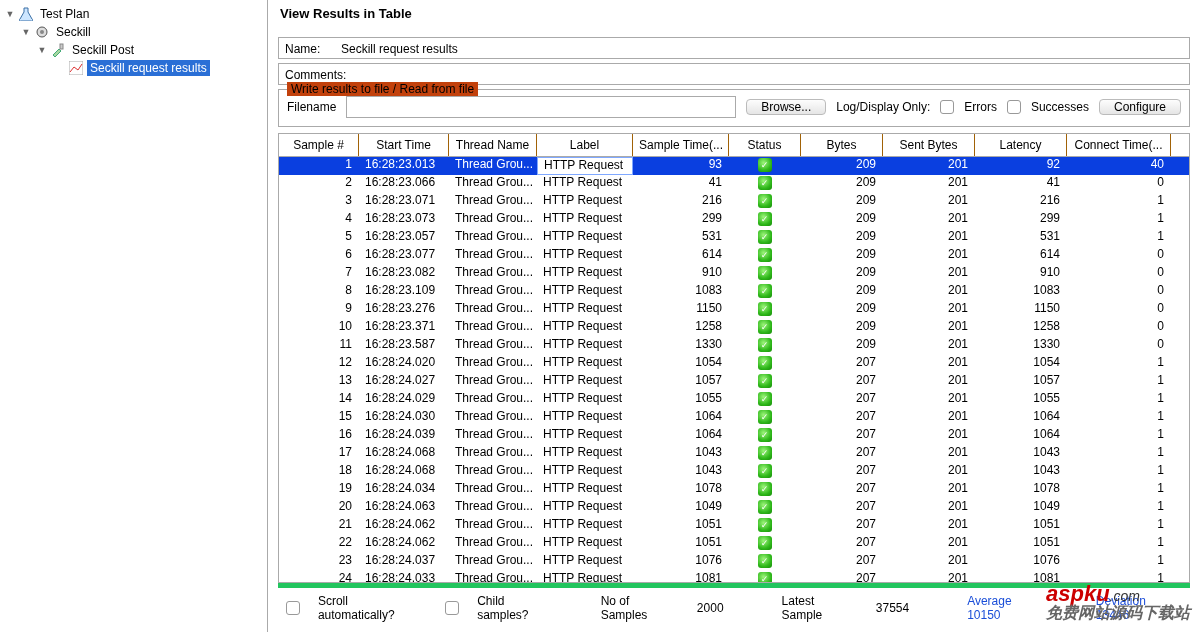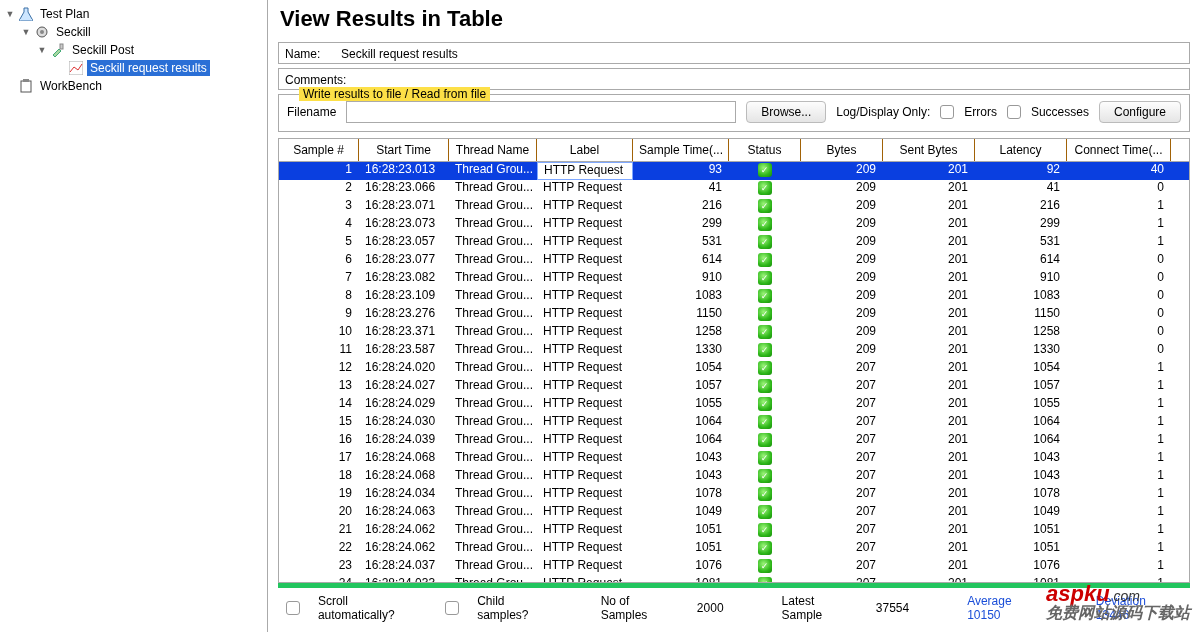--- a/index.html
+++ b/index.html
@@ -4,28 +4,28 @@
 <style>
 * { box-sizing: border-box; margin: 0; padding: 0; }
 body { font-family: "Lucida Grande", Arial, sans-serif; font-size: 12px; color: #000; background: #fff; display: flex; width: 1200px; height: 632px; overflow: hidden; }
 .tree-panel { width: 268px; border-right: 1px solid #aaa; padding: 5px 0; overflow: auto; }
 .tree-item { display: flex; align-items: center; height: 18px; padding-left: 0; white-space: nowrap; }
 .tree-item .toggle { width: 12px; text-align: center; color: #666; font-size: 9px; margin-right: 2px; }
 .tree-item .icon { width: 16px; height: 16px; display: inline-flex; align-items: center; justify-content: center; margin-right: 3px; }
 .tree-item .label { padding: 1px 3px; }
 .tree-item.selected .label { background: #2a6fd6; color: #fff; }
 .right-panel { flex: 1; display: flex; flex-direction: column; padding: 6px 10px 4px 10px; overflow: hidden; }
-.panel-title { font-size: 22px; font-weight: bold; margin-bottom: 10px; padding-left: 2px; }
+.panel-title { font-size: 13px; font-weight: bold; margin-bottom: 16px; padding-left: 2px; }
 .field-row { height: 22px; display: flex; align-items: flex-end; border: 1px solid #aaa; margin-bottom: 4px; padding: 2px 6px; gap: 8px; }
 .field-row .lbl { min-width: 48px; }
 .fieldset { border: 1px solid #aaa; padding: 6px 8px 8px 8px; margin-bottom: 6px; position: relative; }
-.fieldset .legend { position: absolute; top: -8px; left: 20px; background: #fde047; padding: 0 4px; }
+.fieldset .legend { position: absolute; top: -8px; left: 8px; background: #c2410c; padding: 0 4px; }
 .file-row { display: flex; align-items: center; gap: 10px; }
 .file-row .text-input { flex: 1; max-width: 520px; height: 22px; border: 1px solid #aaa; background: #fff; }
-.mac-btn { height: 22px; padding: 0 14px; border: 1px solid #bbb; border-radius: 4px; background: linear-gradient(#fdfdfd,#e5e5e5); font-size: 12px; }
+.mac-btn { height: 16px; padding: 0 14px; border: 1px solid #bbb; border-radius: 4px; background: linear-gradient(#fdfdfd,#e5e5e5); font-size: 12px; }
 .ck { width: 14px; height: 14px; border: 1px solid #999; border-radius: 3px; background: #fff; display: inline-block; }
 .table-wrap { flex: 1; border: 1px solid #aaa; overflow: hidden; display: flex; flex-direction: column; }
 .thead, .trow { display: grid; grid-template-columns: 80px 90px 88px 96px 96px 72px 82px 92px 92px 104px; }
 .thead { border-bottom: 1px solid #aaa; background: #fff; }
 .thead .th { padding: 4px 6px; border-right: 1px solid #a16207; text-align: center; font-size: 12px; white-space: nowrap; overflow: hidden; }
 .tbody { flex: 1; overflow-y: auto; }
 .trow { height: 18px; font-size: 12px; }
 .trow .td { padding: 0 6px; overflow: hidden; white-space: nowrap; text-align: right; border-right: 1px solid transparent; }
 .trow .td.l { text-align: left; }
 .trow .td.c { text-align: center; }
@@ -75,30 +75,20 @@
   </div>
   <div class="tree-item selected" style="padding-left:68px">
     <span class="icon">
         <svg width="14" height="14">
           <rect width="14" height="14" fill="#fff" stroke="#aaa"></rect>
           <polyline points="1,11 5,6 9,9 13,3" fill="none" stroke="#d33"></polyline>
         </svg>
       </span>
     <span class="label">Seckill request results</span>
   </div>
-  <div class="tree-item" style="padding-left:4px">
-    <span class="toggle"></span>
-    <span class="icon">
-        <svg width="14" height="14">
-          <rect x="2" y="2" width="10" height="11" fill="#fff" stroke="#555"></rect>
-          <rect x="4" y="0" width="6" height="3" fill="#888"></rect>
-        </svg>
-      </span>
-    <span class="label">WorkBench</span>
-  </div>
 </div>
 
 <div class="right-panel">
   <div class="panel-title">View Results in Table</div>
 
   <div class="field-row">
     <span class="lbl">Name:</span>
     <span>Seckill request results</span>
   </div>
   <div class="field-row">

